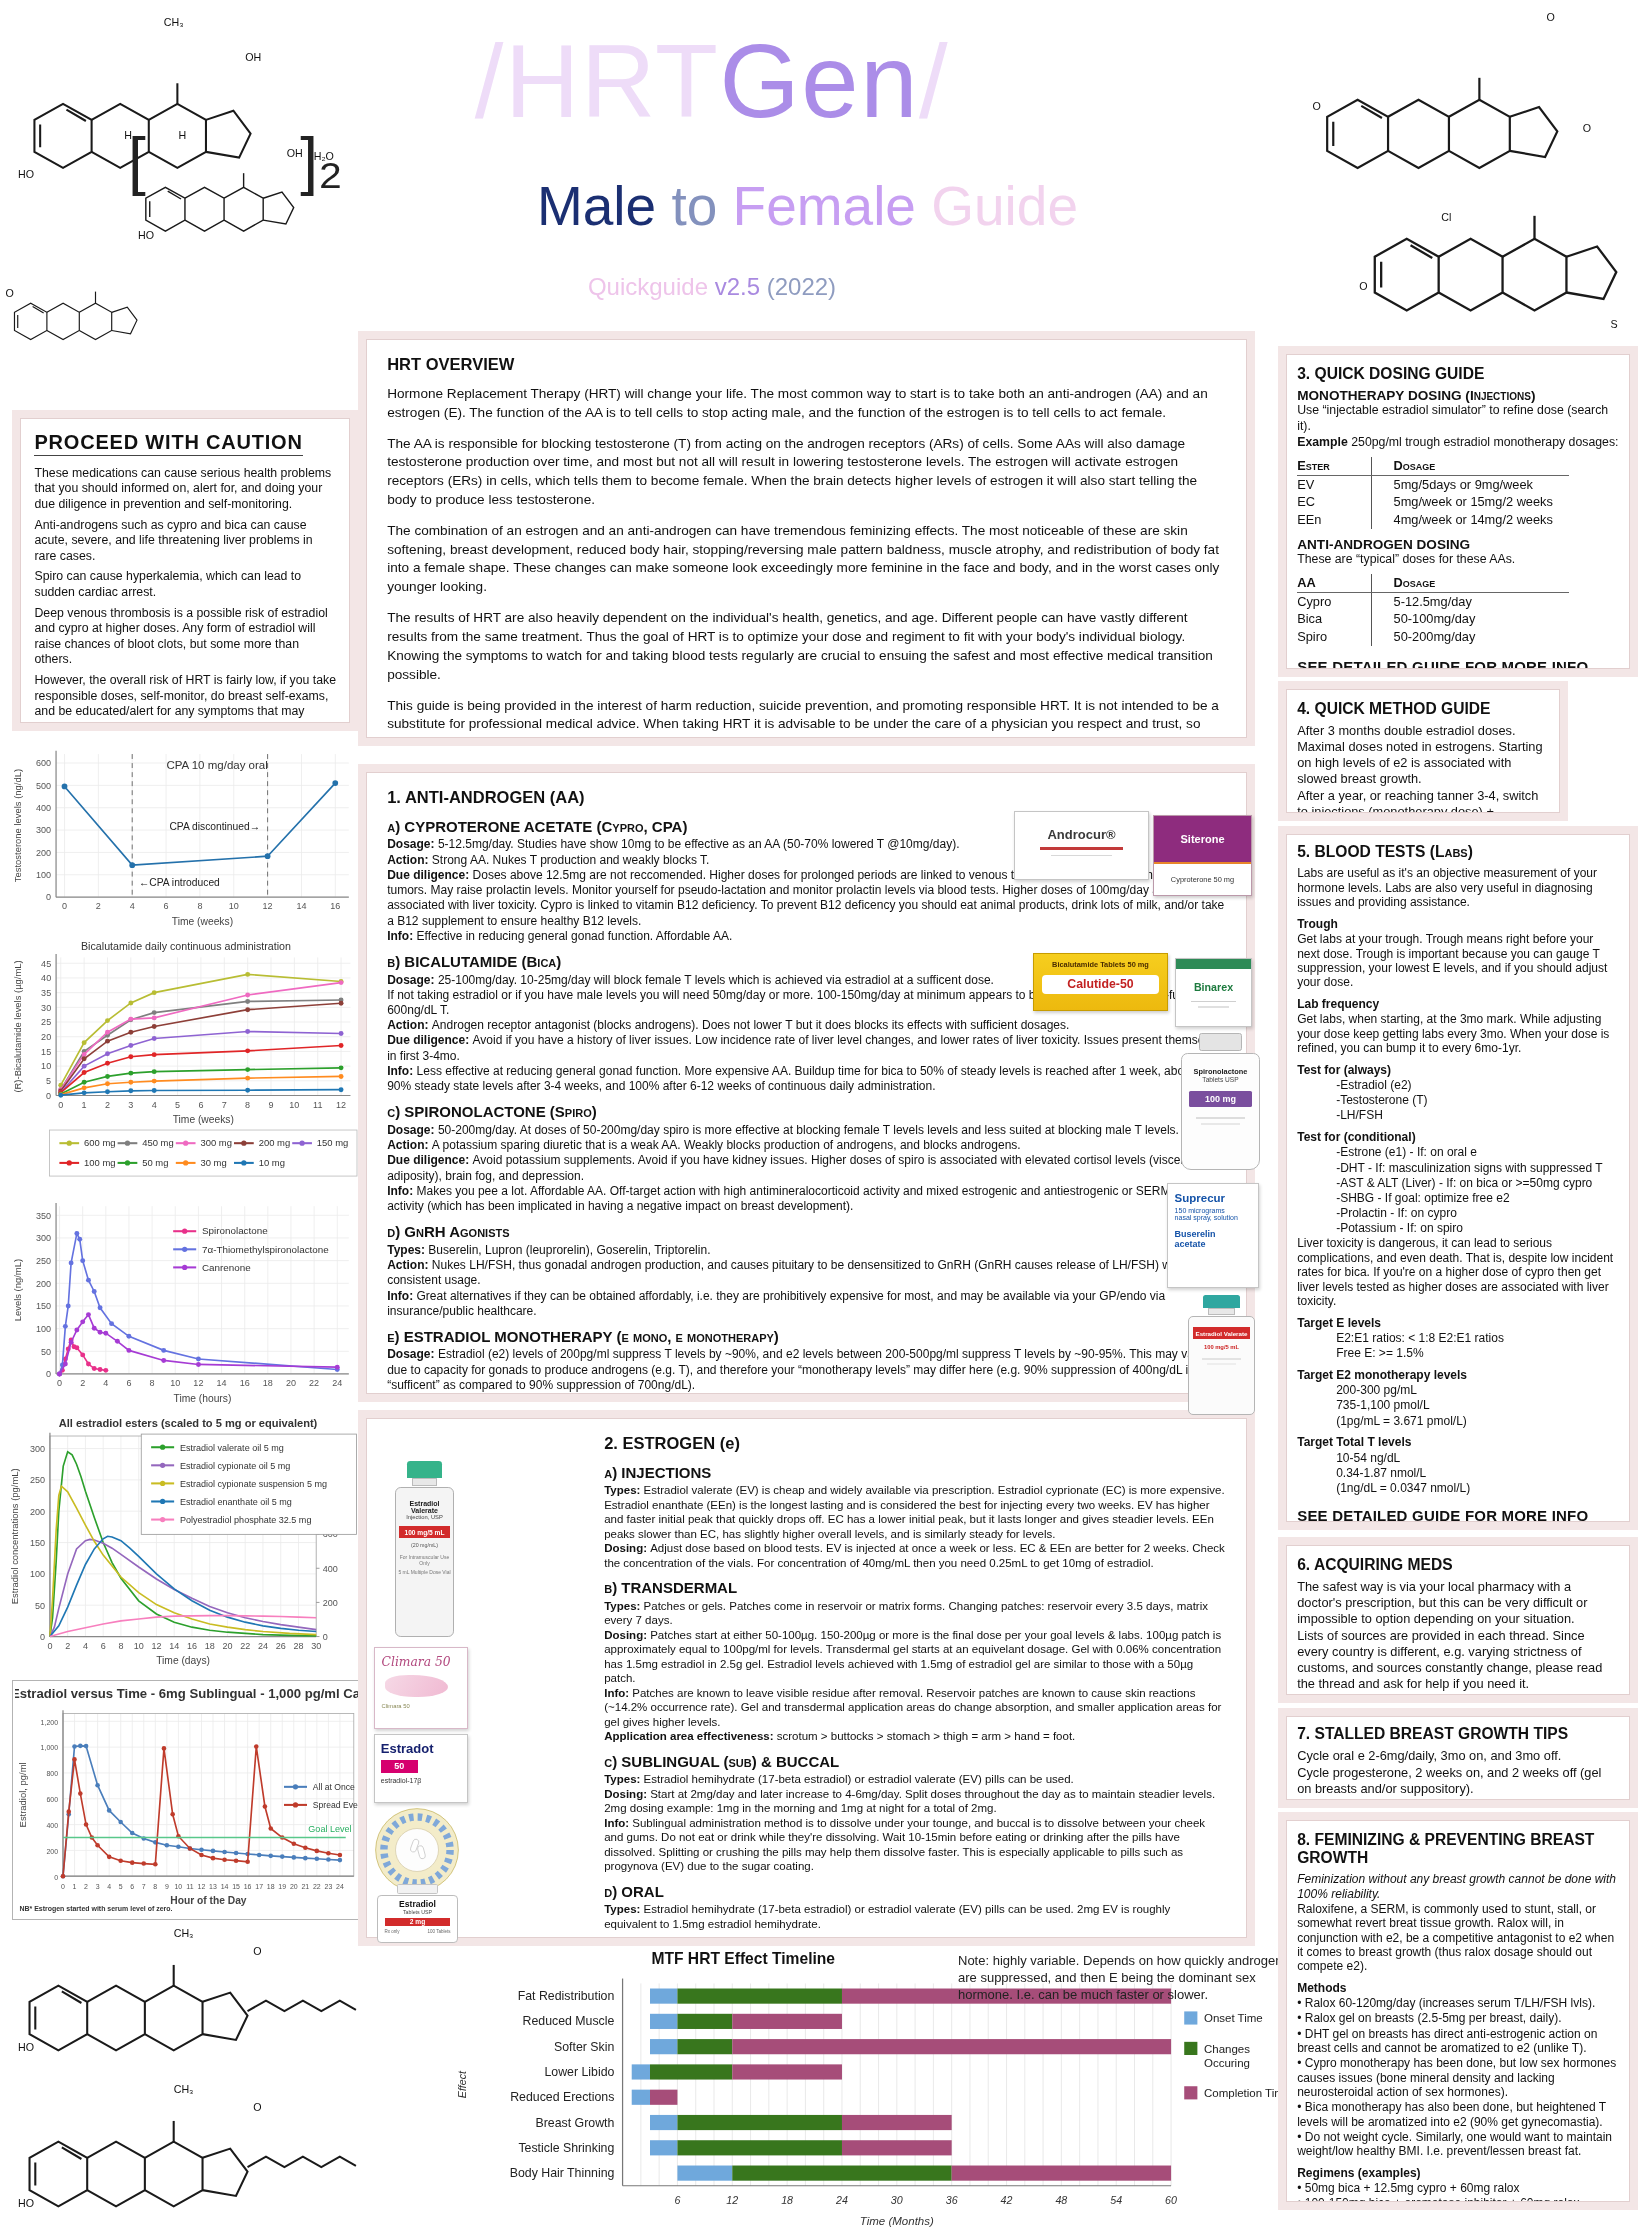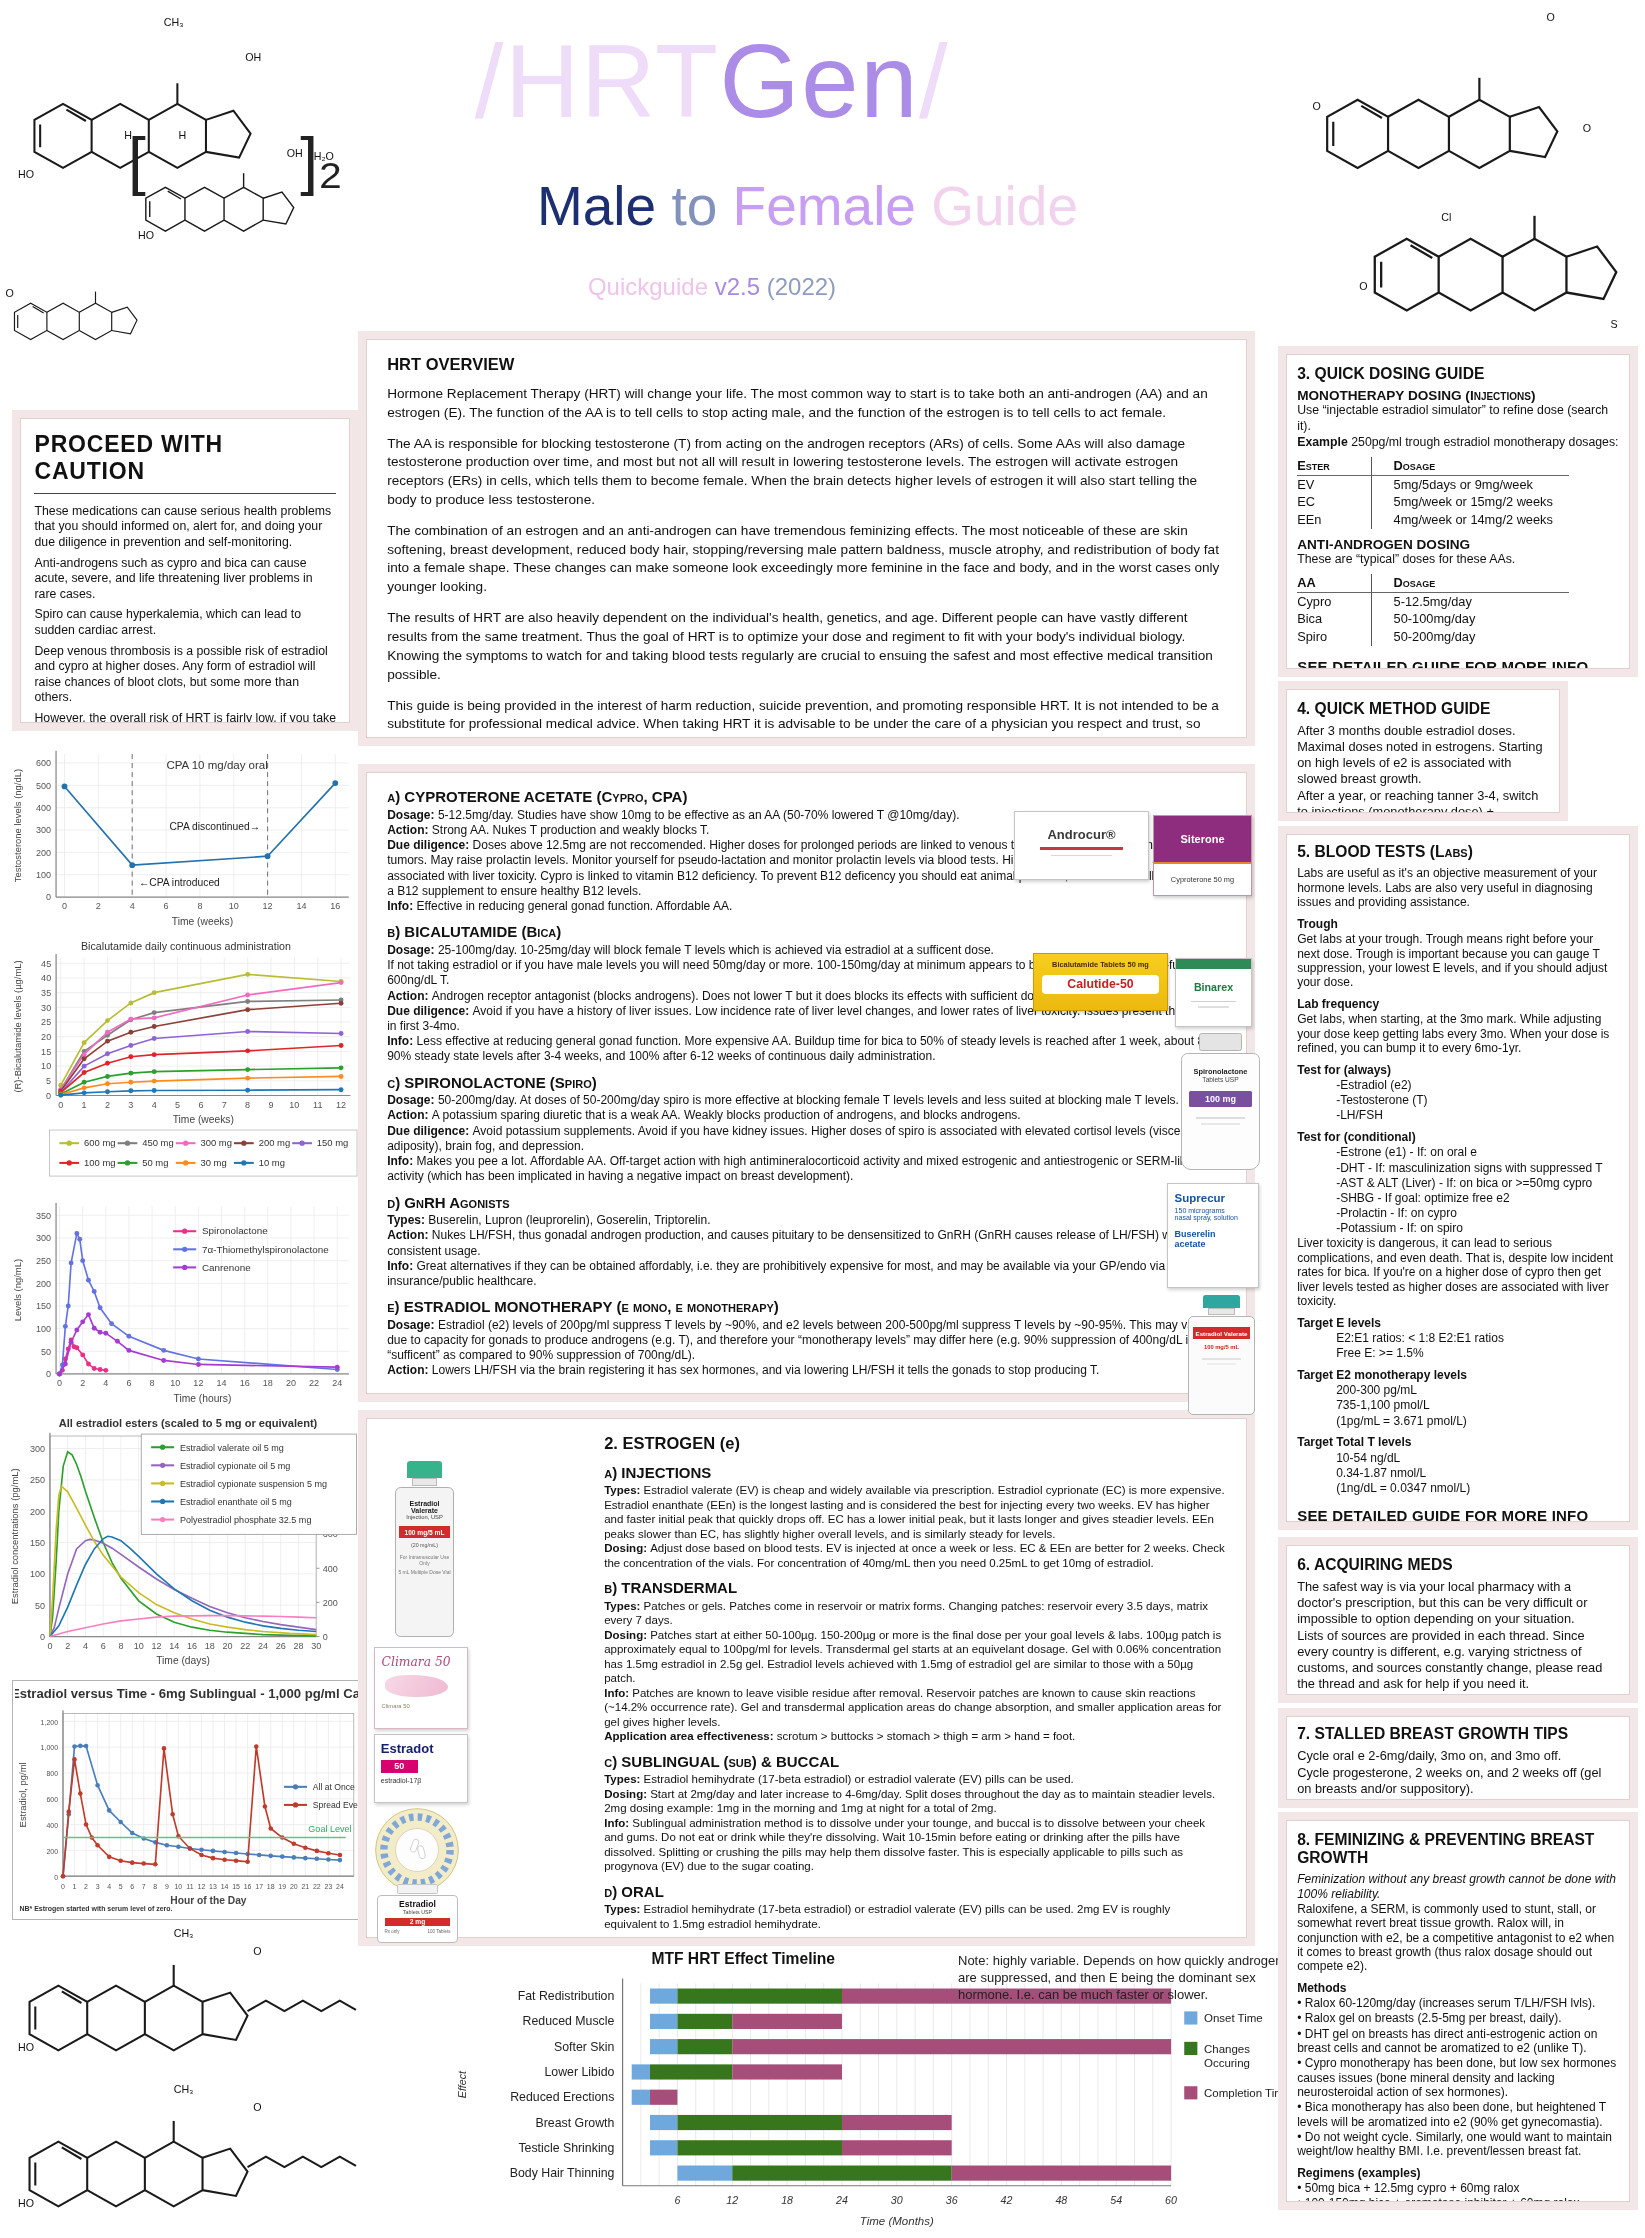--- a/index.html
+++ b/index.html
@@ -9,21 +9,21 @@
 .panel{position:absolute;background:#f3e6e6;padding:8.2px}
 .inner{background:#fff;border:0.8px solid #e2cfcf;width:100%;height:100%;padding:11.5px 13px;overflow:hidden}
 
 .h-title{font-size:103px;letter-spacing:1.6px;text-align:center}
 .t-a,.t-c{color:#eedcf8}.t-b{color:#ab8de8}
 .h-sub{font-size:55px;text-align:right}
 .s-male{color:#1b2f72}.s-to{color:#8391bd}.s-fem{color:#c79ef2}.s-guide{color:#f2d3ee}
 .h-ver{font-size:24px;text-align:center}
 .v-a{color:#eec4ea}.v-b{color:#a98ae0}.v-c{color:#8f9cc0}
 
-.caution-title{font-size:23px;font-weight:bold;letter-spacing:0.8px;border-bottom:1.6px solid #444;display:inline-block;padding-bottom:8px;margin-bottom:10px}
+.caution-title{font-size:20px;font-weight:bold;letter-spacing:0.8px;border-bottom:1.6px solid #444;display:inline-block;padding-bottom:1px;margin-bottom:10px}
 .cpara{font-size:12.3px;line-height:1.27;margin-bottom:5px}
 
 .sec-h{font-size:16.5px;font-weight:bold;margin-bottom:10.7px}
 .op{font-size:13.6px;line-height:1.38;margin-bottom:12.3px}
 .drug{margin-bottom:9px}
 .drug-h{font-size:15px;font-weight:bold;margin-bottom:2.5px;font-variant:small-caps}
 .dln{font-size:12.3px;line-height:1.28}
 .dln b::after{content:" "}
 .aa-inner{padding-right:240px}
 .est-inner{padding-left:237px}
@@ -713,20 +713,21 @@
           <p class="op">The AA is responsible for blocking testosterone (T) from acting on the androgen receptors (ARs) of cells. Some AAs will also damage testosterone production over time, and most but not all will result in lowering testosterone levels. The estrogen will activate estrogen receptors (ERs) in cells, which tells them to become female. When the brain detects higher levels of estrogen it will also start telling the body to produce less testosterone.</p>
           <p class="op">The combination of an estrogen and an anti-androgen can have tremendous feminizing effects. The most noticeable of these are skin softening, breast development, reduced body hair, stopping/reversing male pattern baldness, muscle atrophy, and redistribution of body fat into a female shape. These changes can make someone look exceedingly more feminine in the face and body, and in the worst cases only younger looking.</p>
           <p class="op">The results of HRT are also heavily dependent on the individual's health, genetics, and age. Different people can have vastly different results from the same treatment. Thus the goal of HRT is to optimize your dose and regiment to fit with your body's individual biology. Knowing the symptoms to watch for and taking blood tests regularly are crucial to ensuing the safest and most effective medical transition possible.</p>
           <p class="op">This guide is being provided in the interest of harm reduction, suicide prevention, and promoting responsible HRT. It is not intended to be a substitute for professional medical advice. When taking HRT it is advisable to be under the care of a physician you respect and trust, so that your health can be monitored and so you can get prompt treatment in case of any complications.</p>
         </div>
     </div>
   </div>
 
   <div class="panel aa" style="left:358px;top:764px;width:897px;height:638px">
     <div class="inner aa-inner" style="padding:15px 20px">
+      <div class="sec-h">1. ANTI-ANDROGEN (AA)</div>
       <div class="drug">
         <div class="drug-h">a) CYPROTERONE ACETATE (Cypro, CPA)</div>
         <div>
             <p class="dln"><b>Dosage:</b><span>5-12.5mg/day. Studies have show 10mg to be effective as an AA (50-70% lowered T @10mg/day).</span></p>
             <p class="dln"><b>Action:</b><span>Strong AA. Nukes T production and weakly blocks T.</span></p>
             <p class="dln"><b>Due diligence:</b><span>Doses above 12.5mg are not reccomended. Higher doses for prolonged periods are linked to venous thromboembolism and benign brain tumors. May raise prolactin levels. Monitor yourself for pseudo-lactation and monitor prolactin levels via blood tests. Higher doses of 100mg/day are associated with liver toxicity. Cypro is linked to vitamin B12 deficiency. To prevent B12 deficency you should eat animal products, drink lots of milk, and/or take a B12 supplement to ensure healthy B12 levels.</span></p>
             <p class="dln"><b>Info:</b><span>Effective in reducing general gonad function. Affordable AA.</span></p>
           </div>
       </div>
       <div class="drug">

